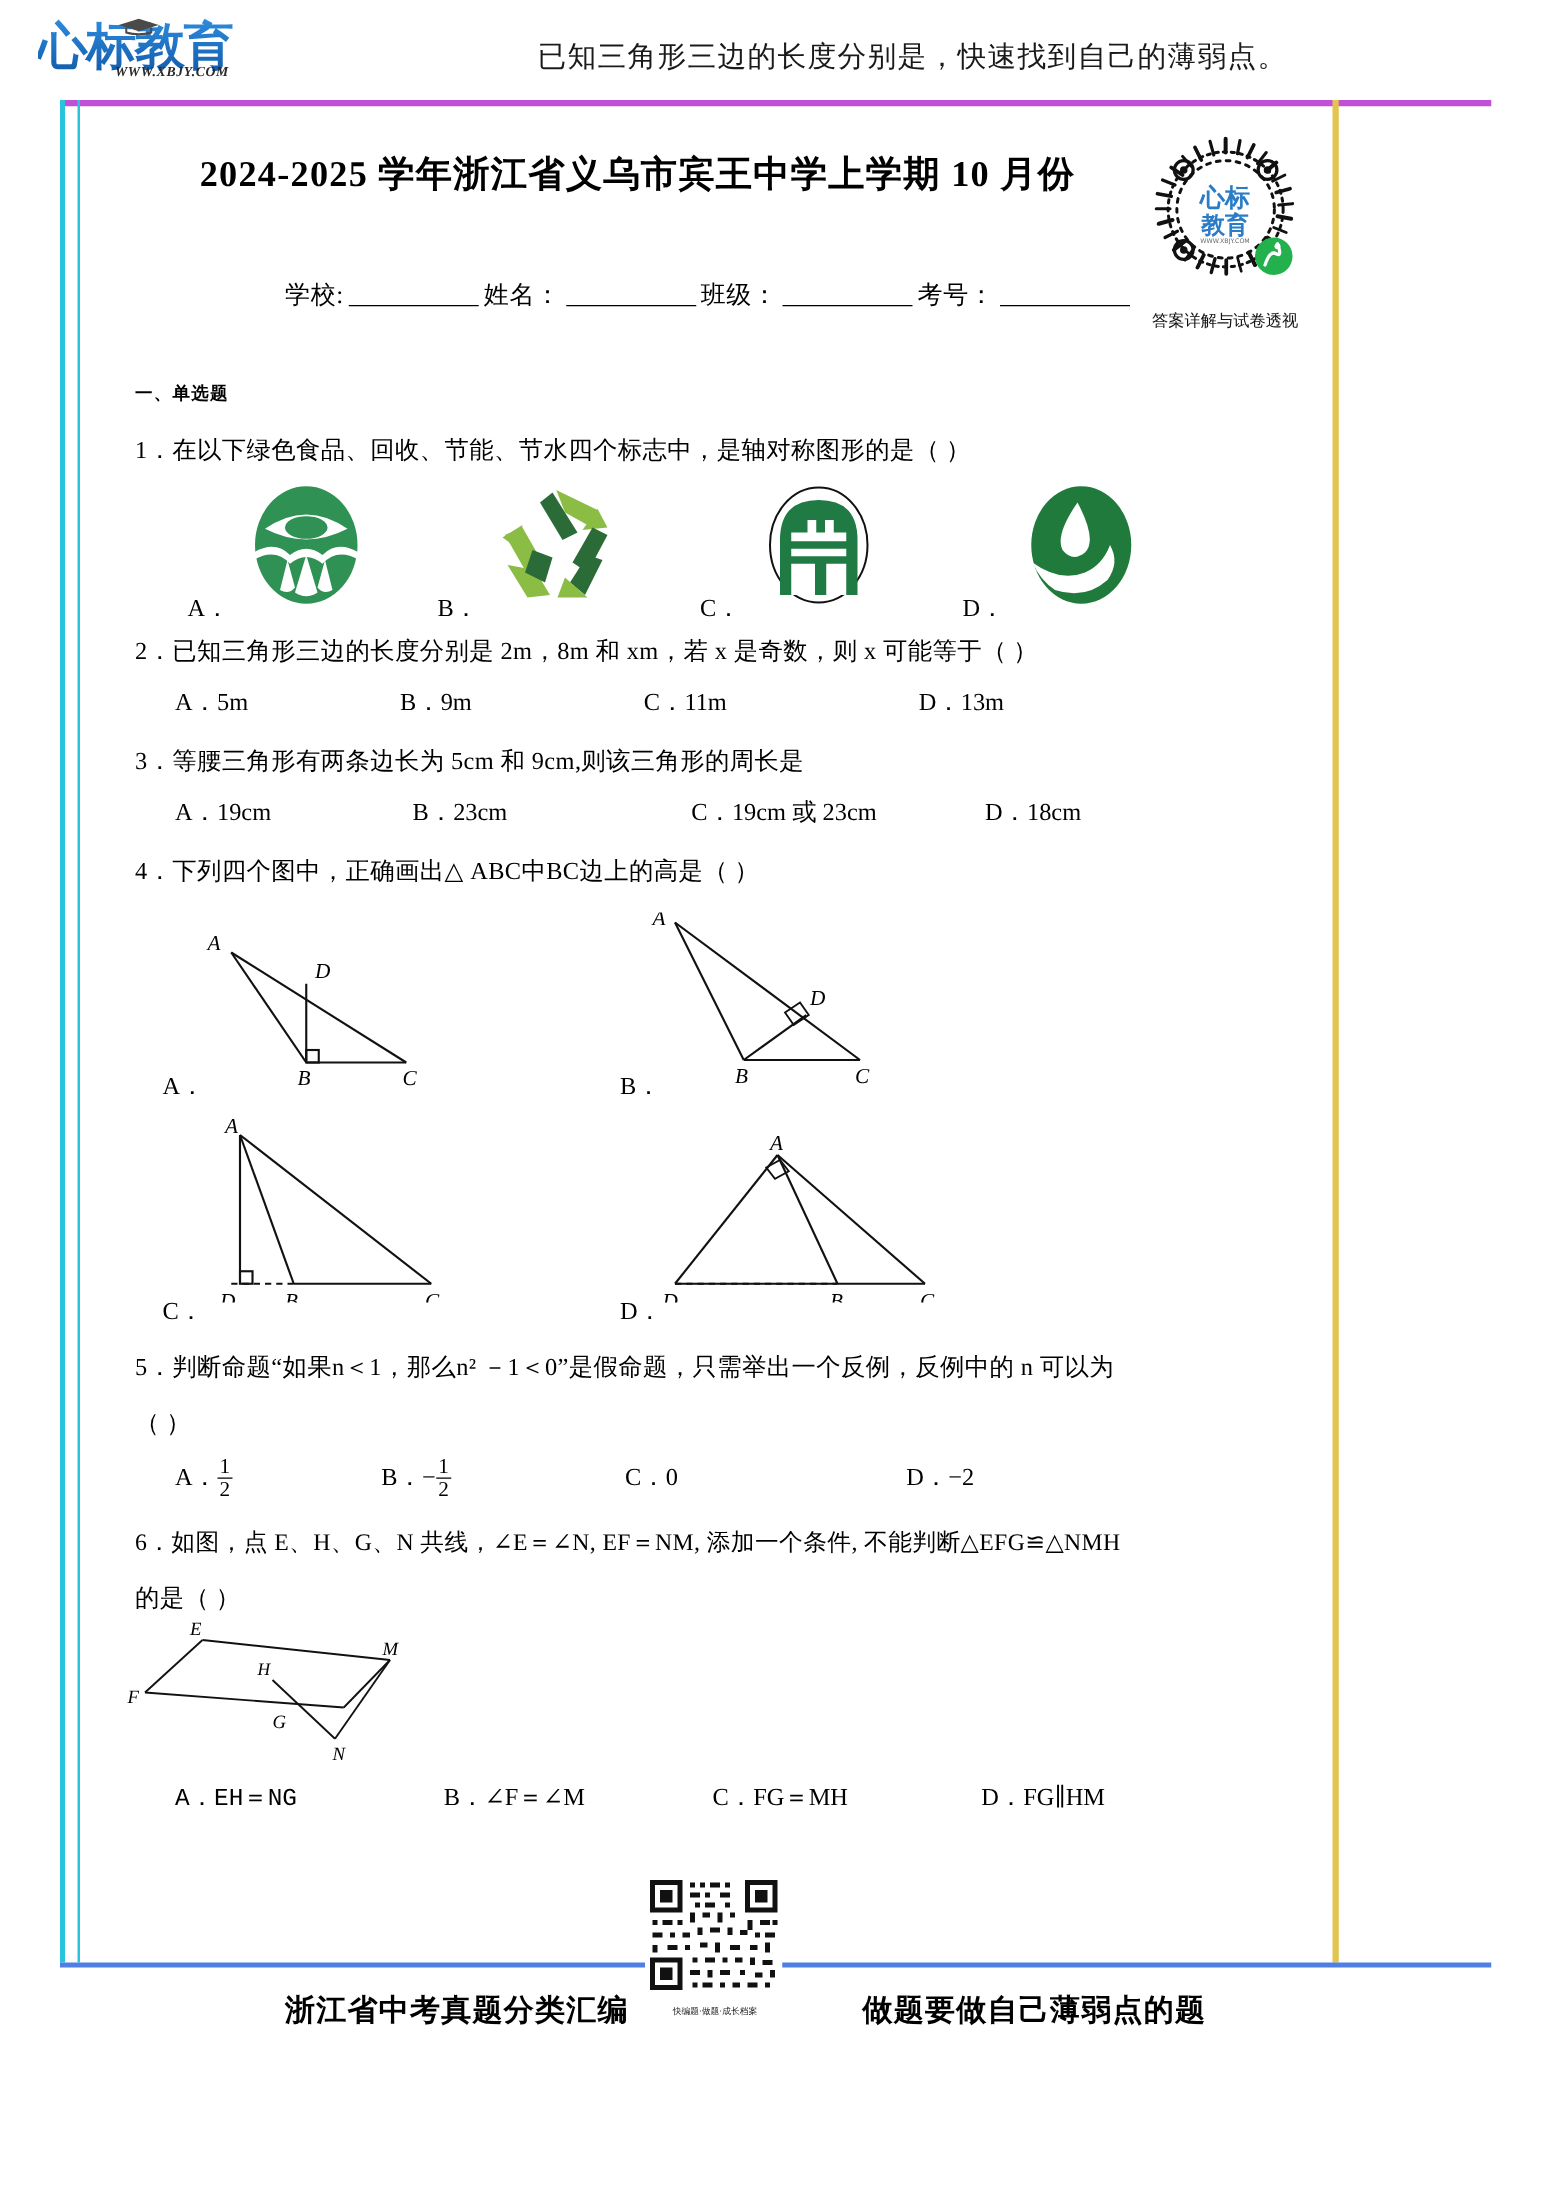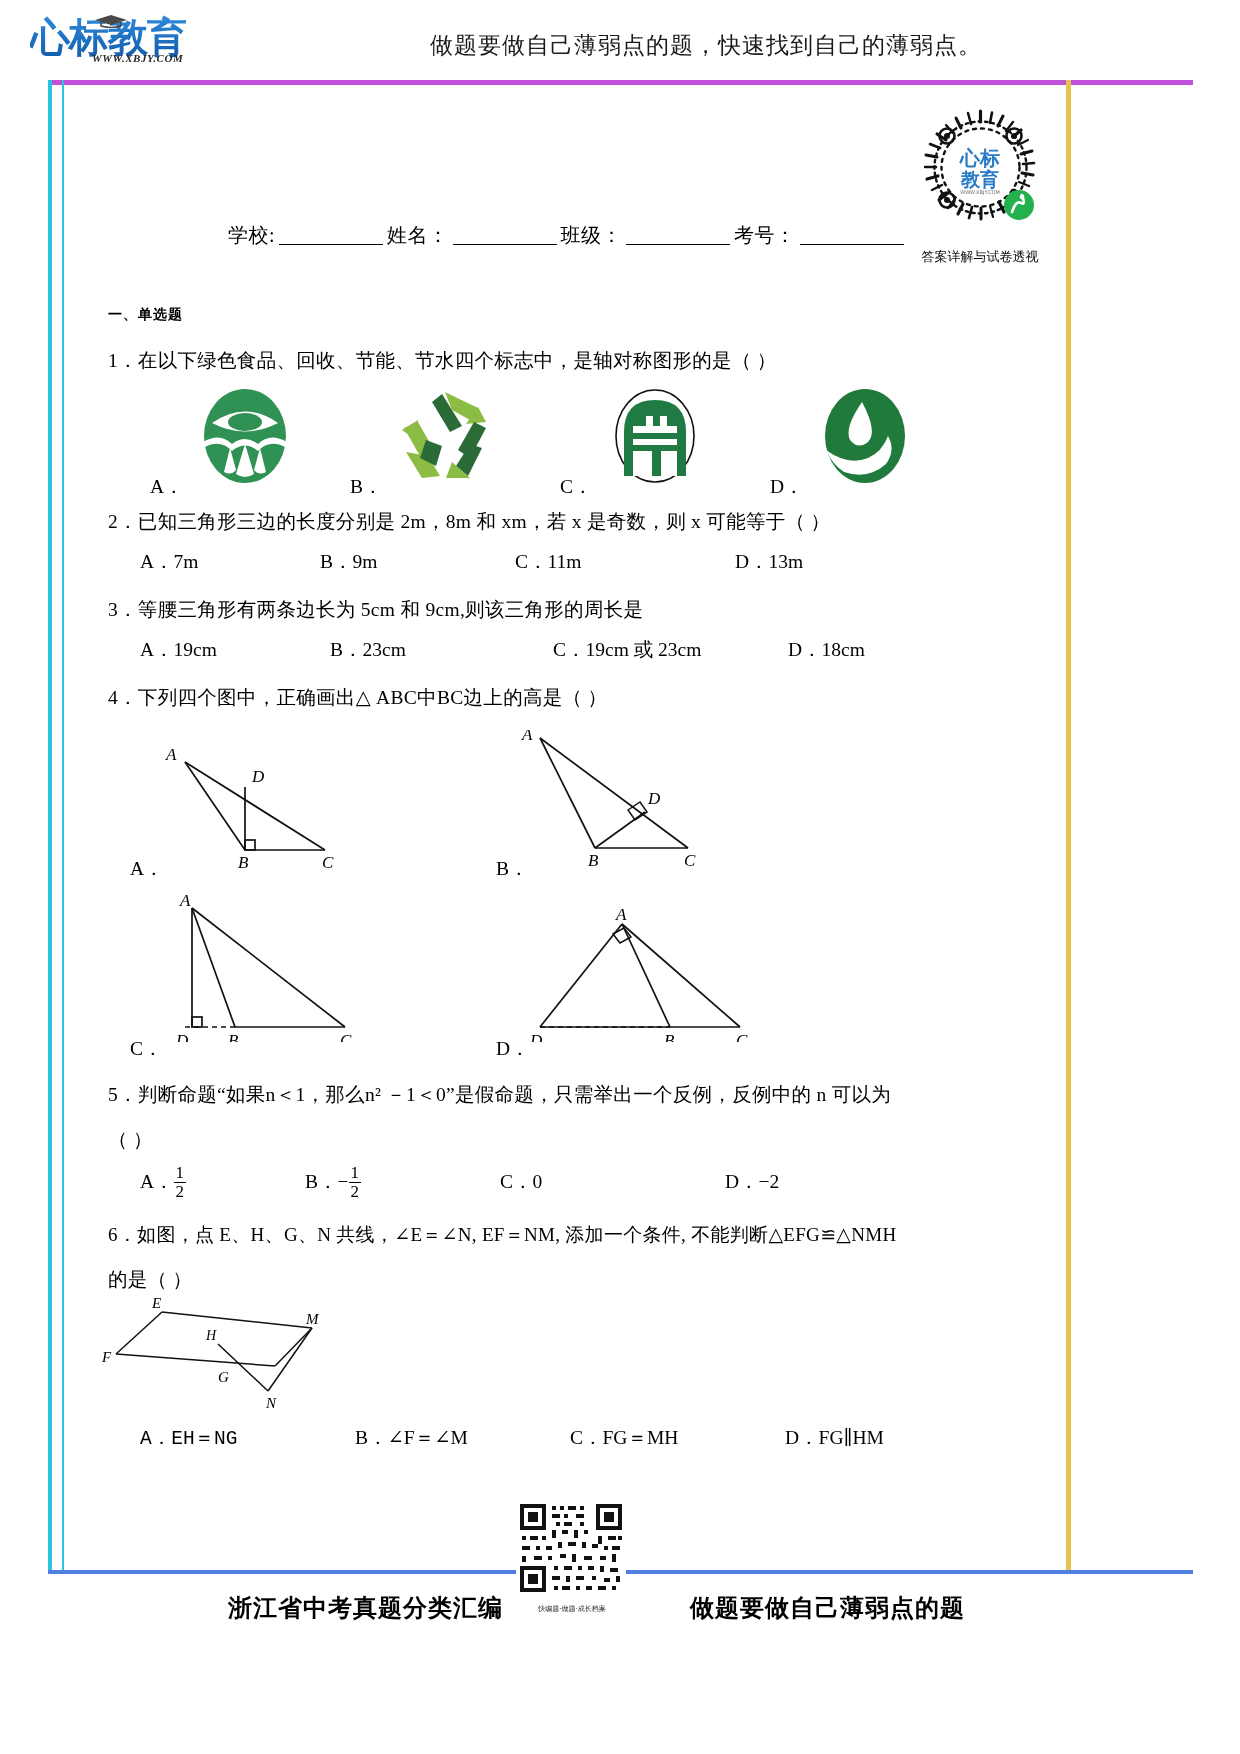--- a/index.html
+++ b/index.html
@@ -227,30 +227,31 @@
 
 <div class="top-banner">
   <div class="brand-logo">
     <svg class="bl-cap" viewBox="0 0 34 14">
       <polygon points="17,1 33,6 17,11 1,6" fill="#4a4a4a"></polygon>
       <path d="M7 8 L7 12 Q17 15 27 12 L27 8" fill="none" stroke="#4a4a4a" stroke-width="1.6"></path>
     </svg>
     <div class="bl-text">心标教育</div>
     <div class="bl-url">WWW.XBJY.COM</div>
   </div>
-  <div class="banner-slogan">做题要做自己薄弱点的题，快速找到自己的薄弱点。</div>
+  <div class="banner-slogan">已知三角形三边的长度分别是，快速找到自己的薄弱点。</div>
 </div>
 
 <div class="frame-top"></div>
 <div class="frame-left-inner"></div>
 <div class="frame-left-outer"></div>
 <div class="frame-right"></div>
 <div class="frame-bottom"></div>
 
 <div class="paper-title">
+  <span>2024-2025 学年浙江省义乌市宾王中学上学期 10 月份</span>
 </div>
 
 <div class="fill-line">
   <span>学校:</span><span class="blank"></span><span>姓名：</span><span class="blank"></span><span>班级：</span><span class="blank"></span><span>考号：</span><span class="blank"></span>
 </div>
 
 <div class="qr-wrap">
   <svg viewBox="0 0 125 125" width="125" height="125">
     <g stroke="#111" stroke-linecap="round" fill="none">
       <g id="rays">
@@ -362,21 +363,21 @@
       <ellipse cx="55" cy="48" rx="40" ry="47" fill="#1f7a3b"></ellipse>
       <path d="M52 14 Q34 40 40 52 Q48 62 58 54 Q68 44 52 14 Z" fill="#fff"></path>
       <path d="M16 62 Q38 78 58 70 Q72 64 78 48 Q86 62 76 76 Q58 92 34 84 Q22 76 16 62 Z" fill="#fff"></path>
     </svg>
     <div class="logo-letter">D．</div>
   </div>
 </div>
 
 <div class="q" style="left:108px; top:505px;">2．已知三角形三边的长度分别是 2m，8m 和 xm，若 x 是奇数，则 x 可能等于（        ）</div>
 <div class="opts" style="left:140px; top:548px;">
-  <span class="opt" style="width:180px;">A．7m</span><span class="opt" style="width:195px;">B．9m</span><span class="opt" style="width:220px;">C．11m</span><span class="opt">D．13m</span>
+  <span class="opt" style="width:180px;">A．5m</span><span class="opt" style="width:195px;">B．9m</span><span class="opt" style="width:220px;">C．11m</span><span class="opt">D．13m</span>
 </div>
 
 <div class="q" style="left:108px; top:593px;">3．等腰三角形有两条边长为 5cm 和 9cm,则该三角形的周长是</div>
 <div class="opts" style="left:140px; top:636px;">
   <span class="opt" style="width:190px;">A．19cm</span><span class="opt" style="width:205px;">B．23cm</span><span class="opt" style="width:235px;margin-left:18px;">C．19cm 或 23cm</span><span class="opt">D．18cm</span>
 </div>
 
 <div class="q" style="left:108px; top:681px;">4．下列四个图中，正确画出△ ABC中BC边上的高是（        ）</div>
 
 <div class="fig" style="left:130px; top:742px; width:340px; height:130px;">

